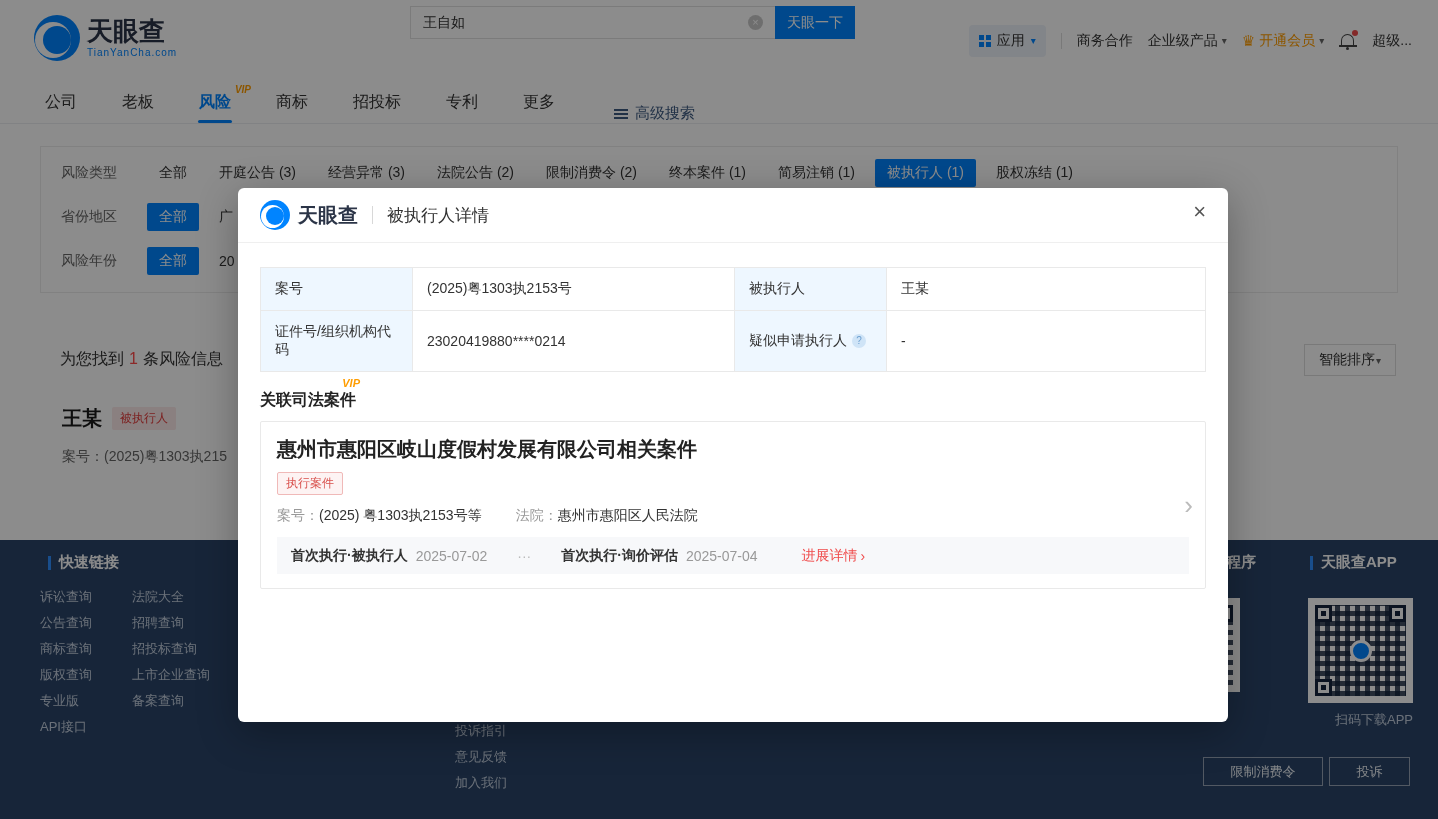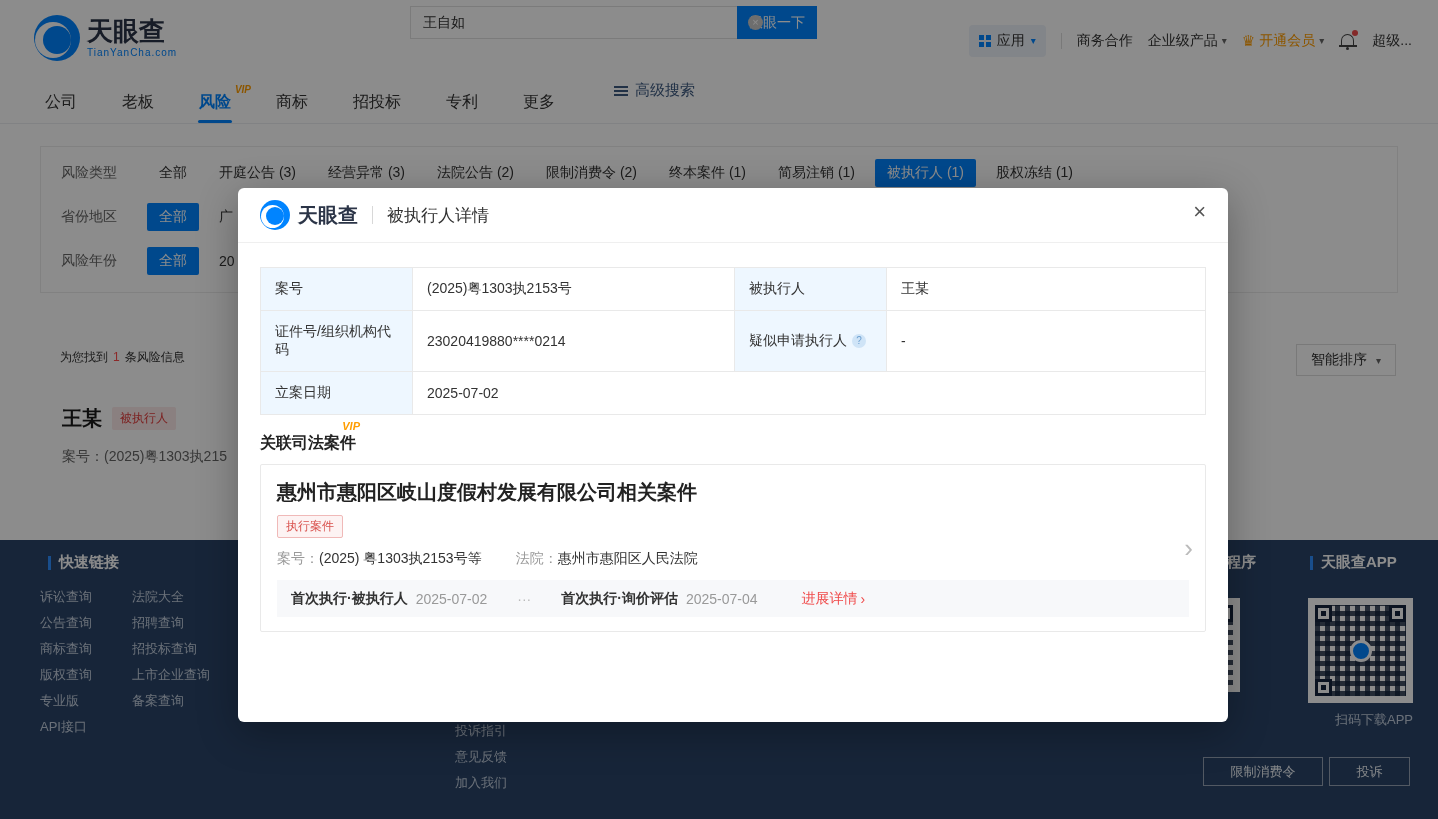--- a/index.html
+++ b/index.html
@@ -22,21 +22,21 @@
   .logo-domain{font-size:10px;color:#0084ff;letter-spacing:1px;margin-top:4px}
   .slogan{position:absolute;left:183px;top:16px;width:224px;height:49px;background:#72302f;color:#f8f1e2;
           display:flex;flex-direction:column;justify-content:center;align-items:center;line-height:1.5}
   .slogan .l1{font-size:13px;letter-spacing:3px}
   .slogan .l2{font-size:12px;letter-spacing:1px}
   .search-wrap{position:absolute;left:410px;top:6px}
   .search-tabs{display:flex;height:23px}
   .search-tab{font-size:13px;padding:4px 10px;margin-right:3px;color:#333;cursor:pointer;white-space:nowrap}
   .search-tab.active{background:#0084ff;color:#fff}
   .search-row{position:relative;display:flex;margin-top:0}
-  .search-input{width:327px;height:33px;border:1px solid #e0e0e0;border-right:none;padding:0 34px 0 12px;
+  .search-input{width:365px;height:33px;border:1px solid #e0e0e0;border-right:none;padding:0 34px 0 12px;
                 font-size:14px;color:#333;outline:none;font-family:inherit}
   .clear-icon{position:absolute;left:338px;top:9px;width:15px;height:15px;border-radius:50%;background:#c9c9c9;
               color:#fff;font-size:11px;line-height:15px;text-align:center;cursor:pointer}
   .search-btn{width:80px;height:33px;background:#0084ff;color:#fff;border:none;font-size:14px;cursor:pointer;font-family:inherit}
   .top-right{position:absolute;right:26px;top:0;height:81px;display:flex;align-items:center;gap:15px;white-space:nowrap}
   .apps-btn{background:#edf2f9;border-radius:4px;padding:7px 10px;display:flex;align-items:center;gap:6px;cursor:pointer}
   .grid-icon{position:relative;width:12px;height:12px}
   .grid-icon::before{content:"";position:absolute;width:5px;height:5px;background:#0084ff;
                      box-shadow:7px 0 0 #0084ff,0 7px 0 #0084ff,7px 7px 0 #0084ff}
   .caret{font-size:10px;color:#666}
@@ -46,42 +46,42 @@
   .vip-link{color:#ff9d00;cursor:pointer;display:flex;align-items:center;gap:4px}
   .crown{font-size:15px;color:#ff9d00}
   .bell-wrap{position:relative;width:18px;height:18px;cursor:pointer}
   .bell{position:absolute;left:2px;top:2px;width:13px;height:11px;border:1.5px solid #444;border-bottom:none;border-radius:7px 7px 0 0}
   .bell::after{content:"";position:absolute;left:-3.5px;bottom:-2px;width:18px;height:2px;background:#444}
   .bell::before{content:"";position:absolute;left:4px;bottom:-5px;width:3px;height:3px;border-radius:50%;background:#444}
   .bell-dot{position:absolute;right:-1px;top:-2px;width:6px;height:6px;border-radius:50%;background:#f builders04b4b;background:#f04b4b}
 
   
   .subnav{position:absolute;left:0;top:81px;width:100%;height:43px;background:#fff;border-bottom:1px solid #ebedf0;
-          display:flex;align-items:flex-start;padding-left:45px}
+          display:flex;align-items:flex-end;padding-left:45px}
   .nav-item{position:relative;height:100%;display:flex;align-items:center;font-size:16px;color:#333;margin-right:45px;cursor:pointer}
   .nav-item.active{color:#0084ff;font-weight:bold}
   .nav-item.active::after{content:"";position:absolute;bottom:0;left:50%;transform:translateX(-50%);width:34px;height:3px;background:#0084ff;border-radius:2px}
   .nav-vip{position:absolute;top:3px;right:-20px;font-size:10px;font-style:italic;font-weight:bold;color:#ff9d00}
   .adv-search{display:flex;align-items:center;gap:7px;font-size:15px;color:#3d5a80;cursor:pointer;margin-left:14px}
   .adv-icon{width:14px;height:10px;background:repeating-linear-gradient(180deg,#3d5a80 0 2px,transparent 2px 4px)}
 
   
   .filters-panel{position:absolute;left:40px;top:146px;width:1358px;height:147px;border:1px solid #ececec;background:#fff}
   .filter-row{position:absolute;left:20px;display:flex;align-items:center}
   .filter-row.r0{top:12px}.filter-row.r1{top:56px}.filter-row.r2{top:100px}
   .filter-label{width:86px;font-size:14px;color:#666}
   .chips{display:flex;align-items:center;gap:8px}
   .chip{font-size:14px;color:#333;padding:5px 12px;border-radius:2px;cursor:pointer;white-space:nowrap}
   .chip.selected{background:#0084ff;color:#fff}
 
   
-  .summary{position:absolute;left:60px;top:349px;font-size:12px;color:#333}
+  .summary{position:absolute;left:60px;top:349px;font-size:16px;color:#333}
   .summary .cnt{color:#ff4b4b;margin:0 5px}
   .sort-btn{position:absolute;right:42px;top:344px;height:32px;border:1px solid #dcdcdc;background:#fff;
-            display:flex;align-items:center;gap:9px;padding:0 14px;font-size:14px;color:#333;cursor:pointer}
+            display:flex;align-items:center;gap:1px;padding:0 14px;font-size:14px;color:#333;cursor:pointer}
   .result-head{position:absolute;left:62px;top:405px;display:flex;align-items:center;gap:10px}
   .result-name{font-size:20px;font-weight:bold;color:#1a1a1a;cursor:pointer}
   .result-badge{font-size:12px;color:#e23c3c;background:#fbe9e9;padding:3px 8px;border-radius:2px}
   .result-case{position:absolute;left:62px;top:448px;font-size:14px;color:#666}
 
   
   .footer{position:absolute;left:0;top:540px;width:100%;height:279px;background:#2a4468}
   .f-title{position:absolute;display:flex;align-items:center;gap:8px;color:#fff;font-size:15px;font-weight:bold;white-space:nowrap}
   .f-title::before{content:"";width:3px;height:14px;background:#2f8fff}
   .f-link{position:absolute;font-size:13px;color:#c2cddc;cursor:pointer;white-space:nowrap}
@@ -305,24 +305,20 @@
           <td>王某</td>
         </tr>
         <tr>
           <td class="lbl">证件号/组织机构代码</td>
           <td>23020419880****0214</td>
           <td class="lbl">
             <span>疑似申请执行人</span><span class="q-icon">?</span>
           </td>
           <td>-</td>
         </tr>
-        <tr>
-          <td class="lbl">立案日期</td>
-          <td colspan="3">2025-07-02</td>
-        </tr>
       </tbody>
         </table>
 
       <div class="section-head">
         <span class="vip-float">VIP</span>
         <span>关联司法案件</span>
       </div>
 
       <div class="case-card">
         <div class="case-title">惠州市惠阳区岐山度假村发展有限公司相关案件</div>

